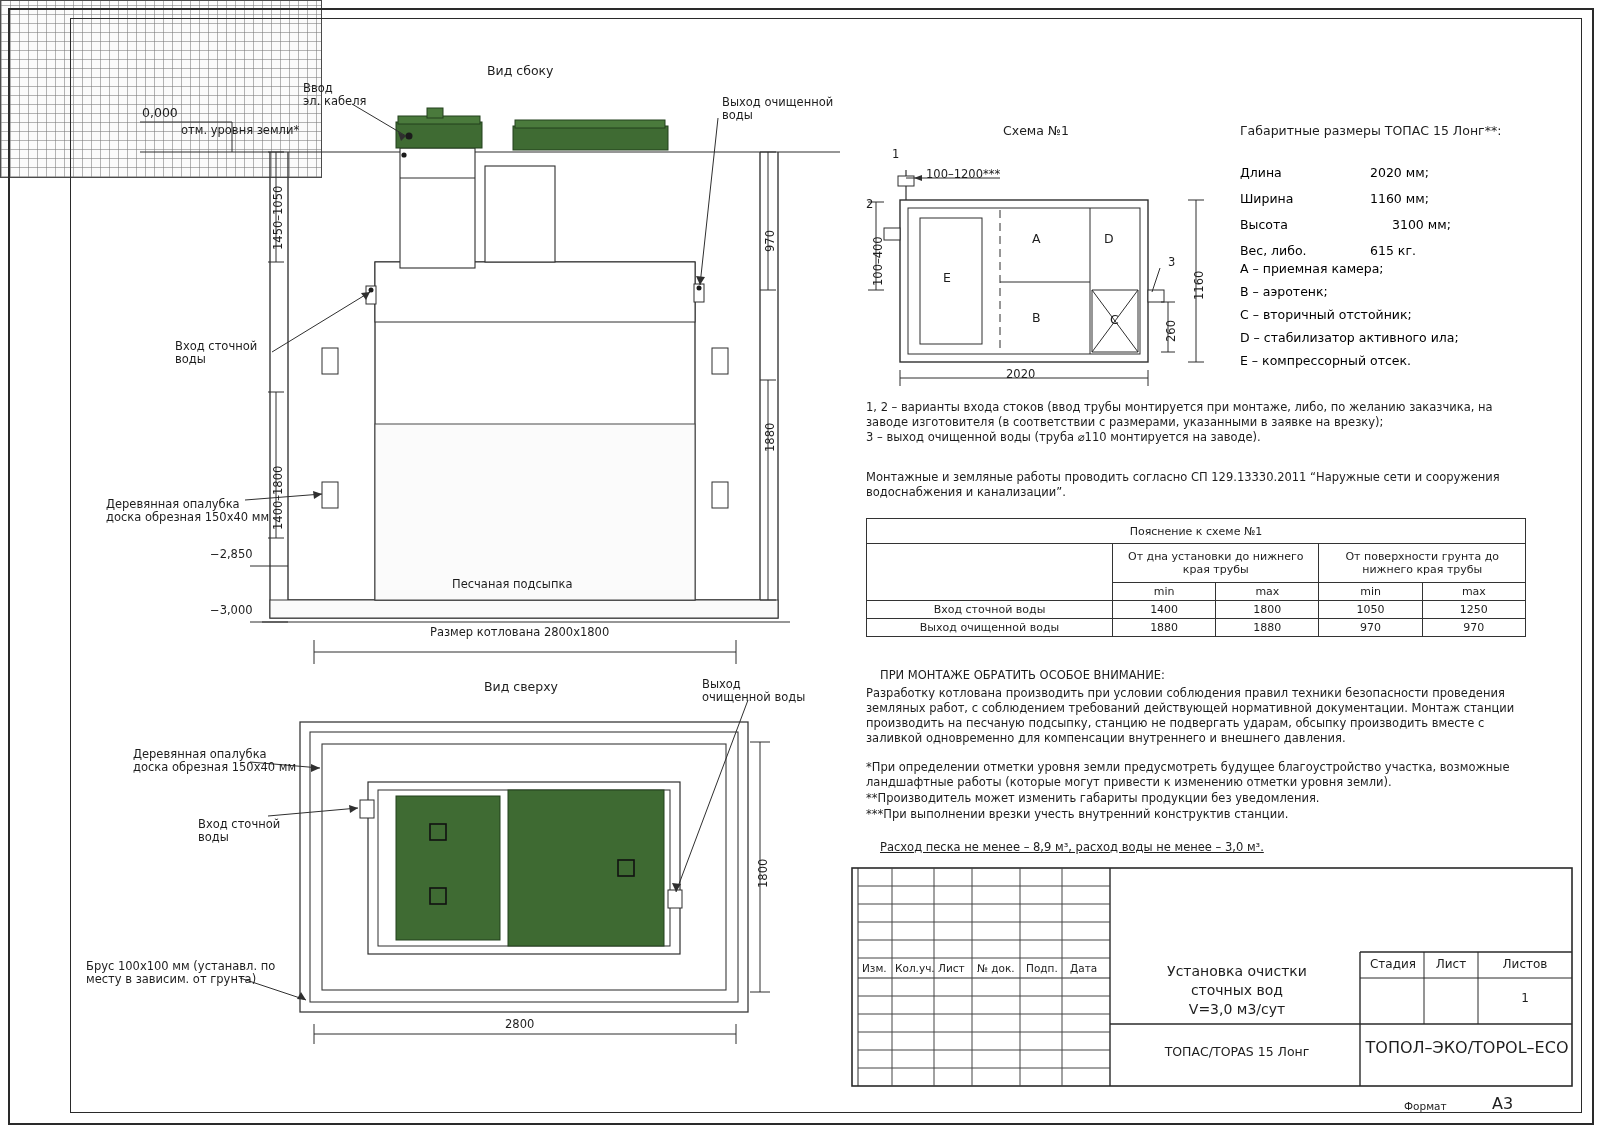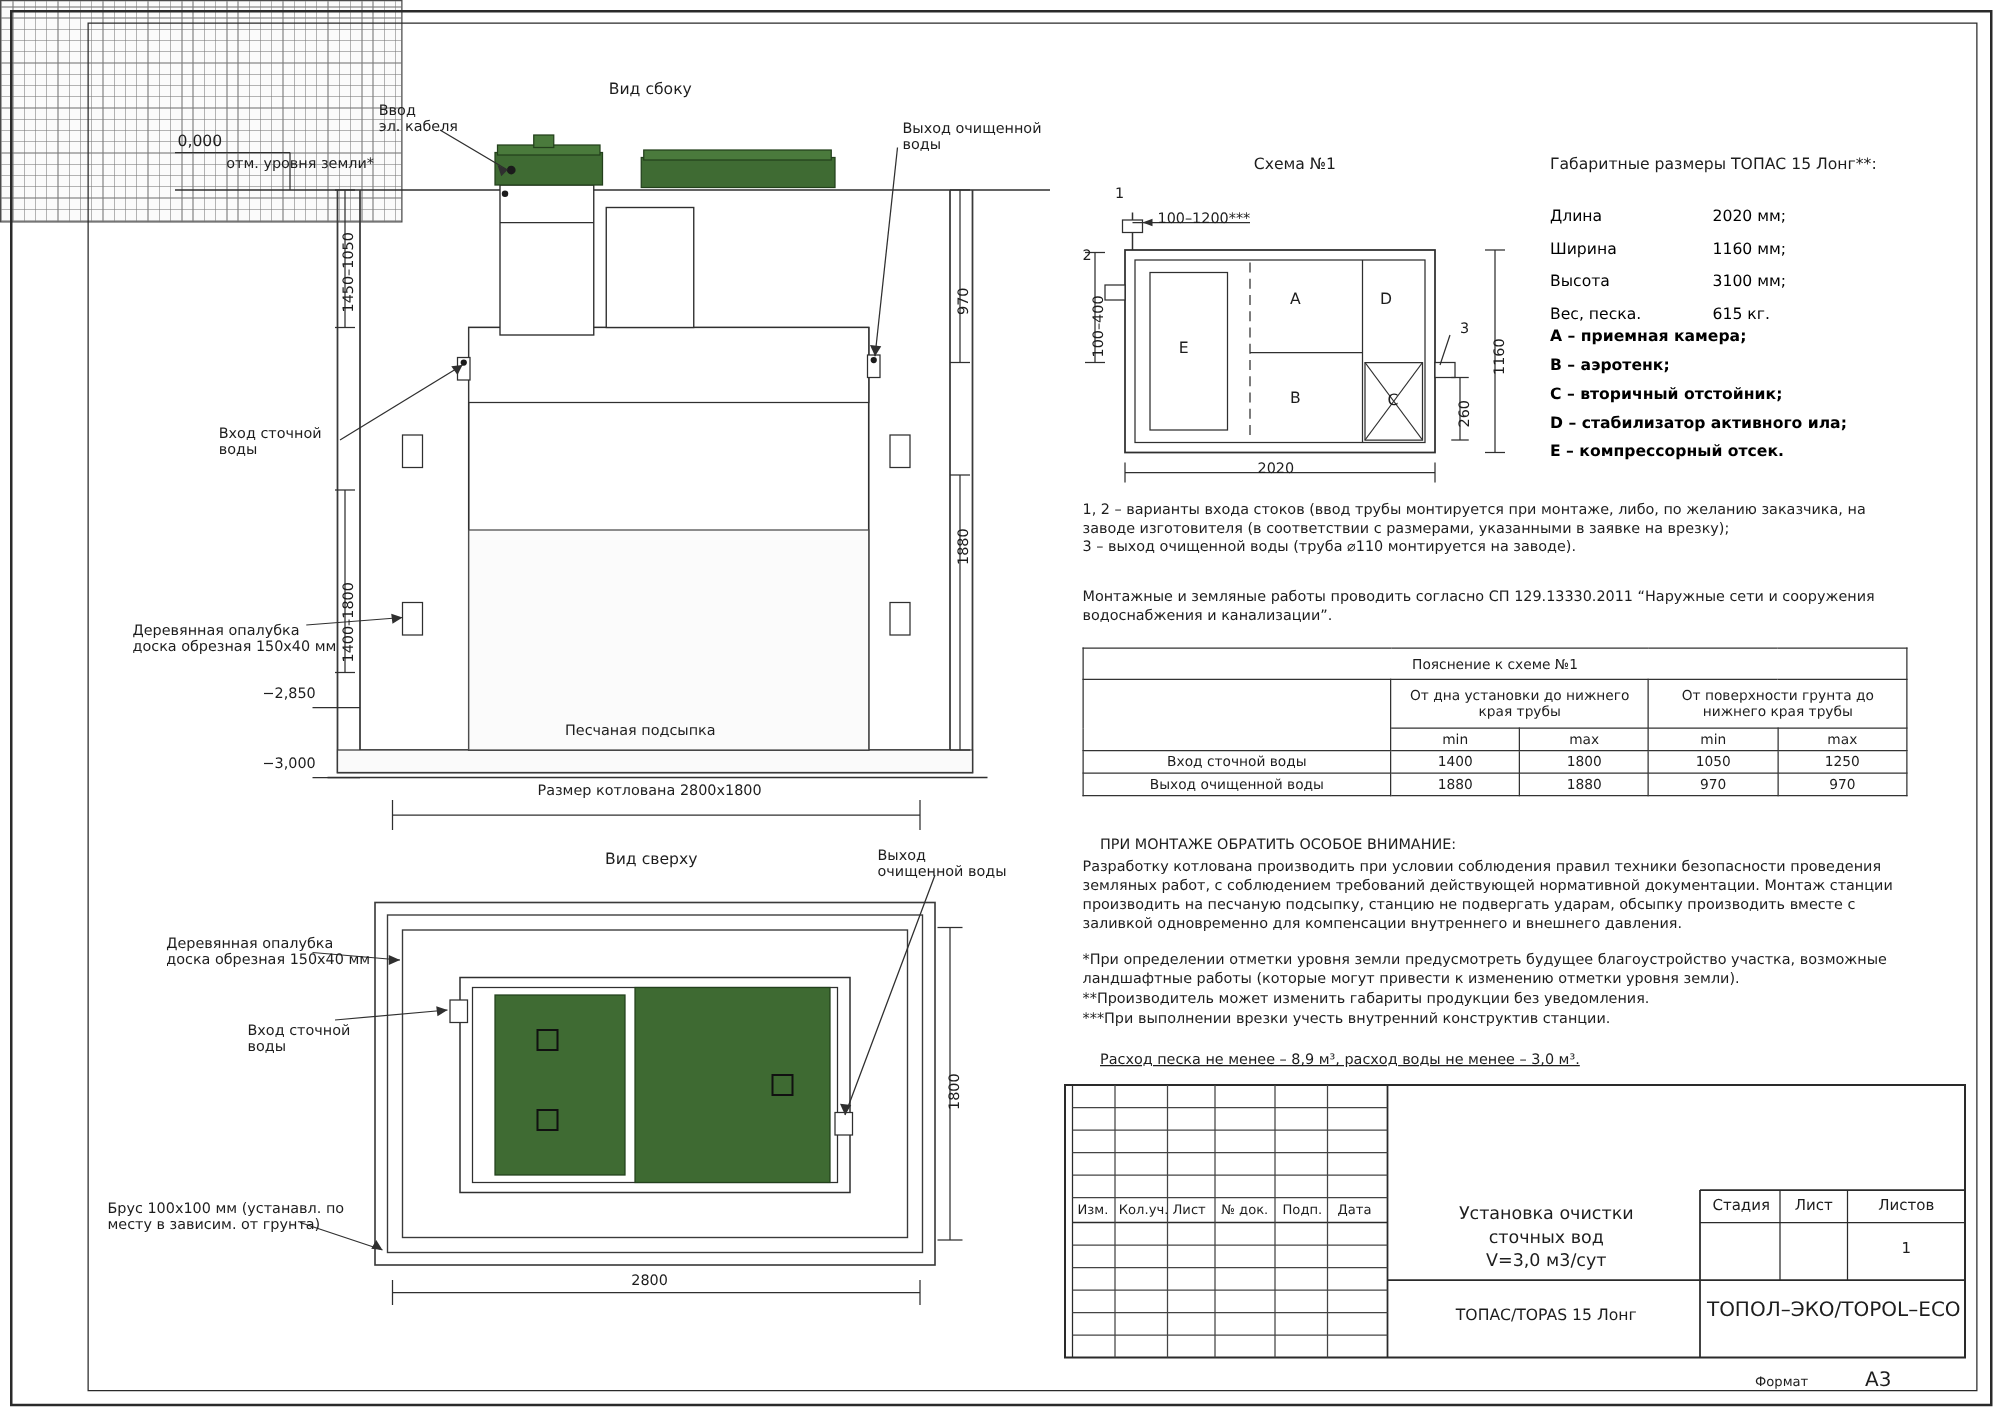--- a/index.html
+++ b/index.html
@@ -241,31 +241,31 @@
 
   <div style="position:absolute;left:1240px;top:166px;">
     <div style="display:flex;">
         <span class="lbl" style="width:130px;display:inline-block;">Длина</span>
         <span class="lbl">2020 мм;</span>
       </div>
     <div style="display:flex;margin-top:12px;">
         <span class="lbl" style="width:130px;display:inline-block;">Ширина</span>
         <span class="lbl">1160 мм;</span>
       </div>
-    <div style="display:flex;margin-top:12px;">
+    <div style="display:flex;margin-top:12px;gap:22px;">
         <span class="lbl" style="width:130px;display:inline-block;">Высота</span>
         <span class="lbl">3100 мм;</span>
       </div>
     <div style="display:flex;margin-top:12px;">
-        <span class="lbl" style="width:130px;display:inline-block;">Вес, песка.</span>
+        <span class="lbl" style="width:130px;display:inline-block;">Вес, либо.</span>
         <span class="lbl">615 кг.</span>
       </div>
   </div>
 
-  <div style="position:absolute;left:1240px;top:262px;font-weight:bold;">
+  <div style="position:absolute;left:1240px;top:262px;">
     <div class="lbl" style="margin-bottom:9px;">A – приемная камера;</div>
     <div class="lbl" style="margin-bottom:9px;">B – аэротенк;</div>
     <div class="lbl" style="margin-bottom:9px;">C – вторичный отстойник;</div>
     <div class="lbl" style="margin-bottom:9px;">D – стабилизатор активного ила;</div>
     <div class="lbl">E – компрессорный отсек.</div>
   </div>
 
   <div class="para" style="left: 866px; top: 400px; width: 660px; white-space: pre-line;">    1, 2 – варианты входа  стоков (ввод трубы монтируется при монтаже, либо, по желанию заказчика, на заводе изготовителя (в соответствии с размерами, указанными в заявке на врезку);
 3 – выход очищенной воды (труба ⌀110 монтируется на заводе).</div>
   <div class="para" style="left:866px;top:470px;width:660px;">    Монтажные и земляные работы проводить согласно СП 129.13330.2011 “Наружные сети и сооружения водоснабжения и канализации”.</div>

